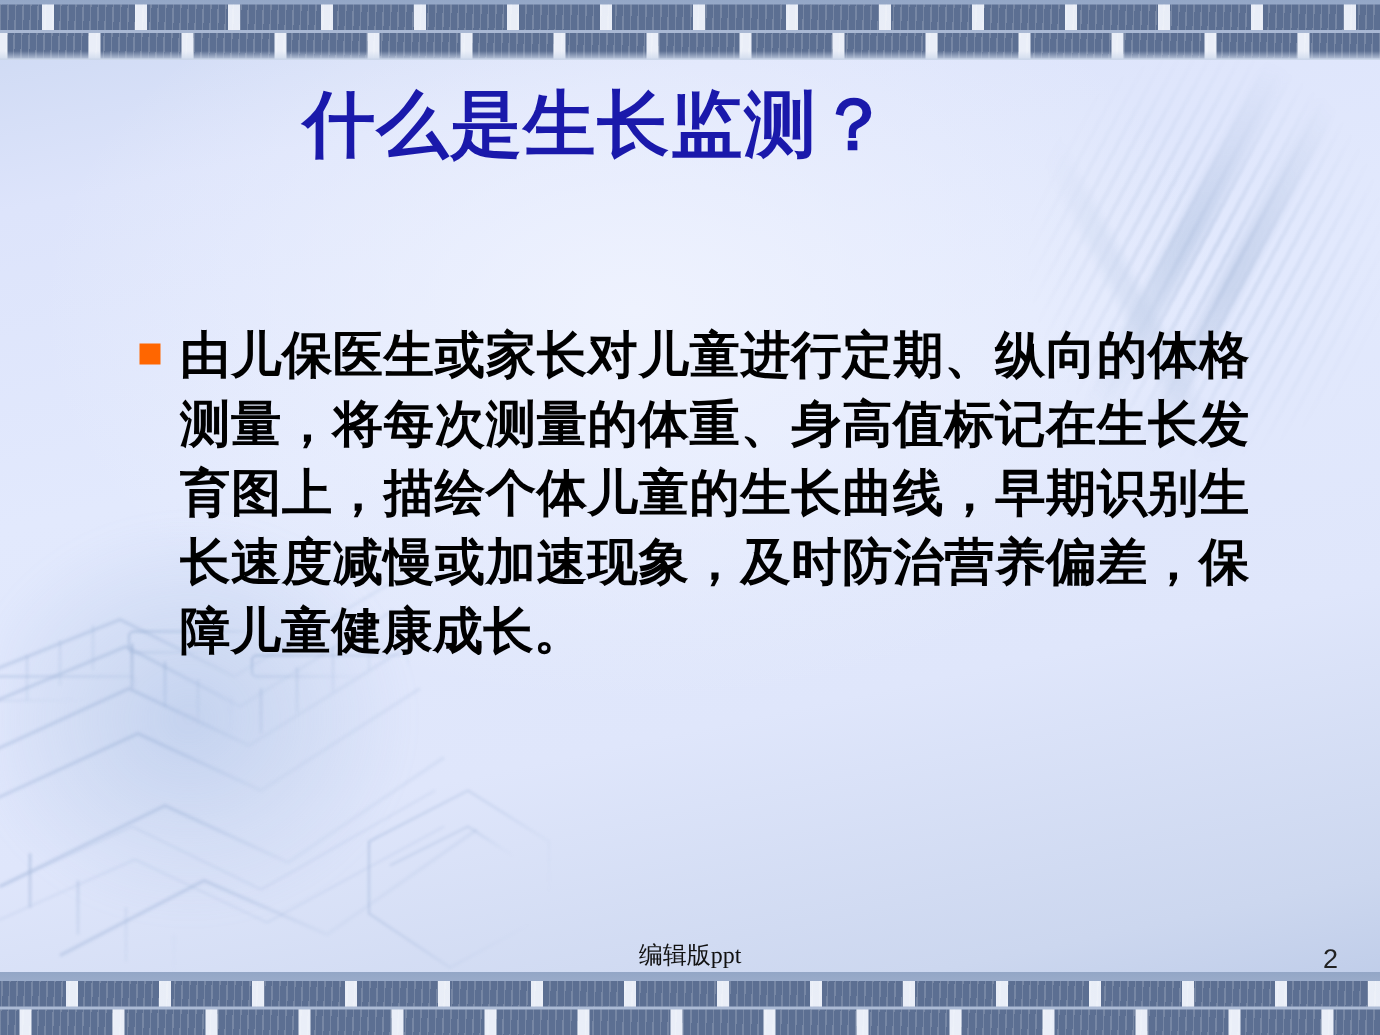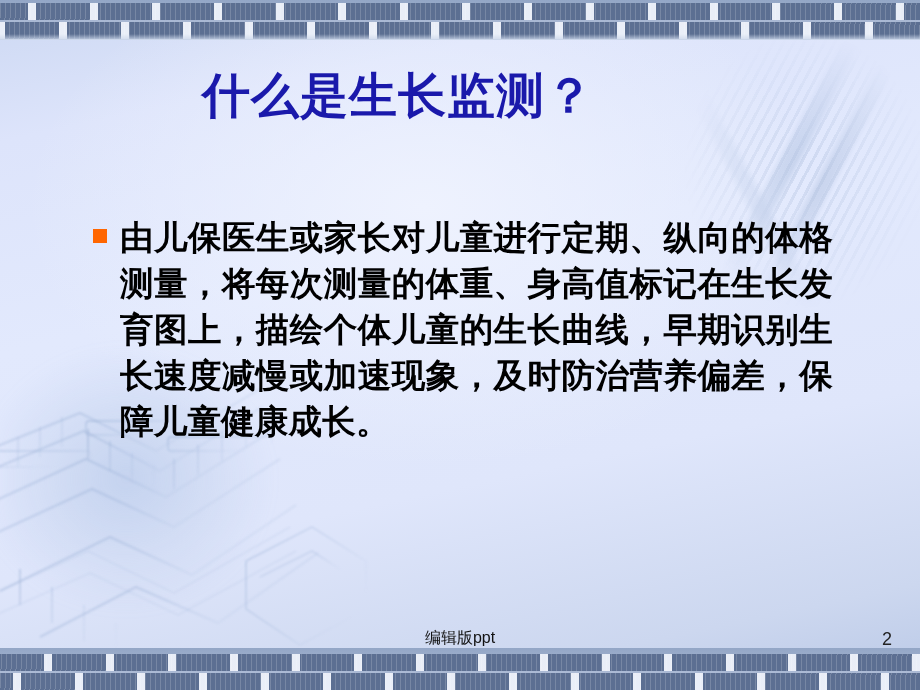--- a/index.html
+++ b/index.html
@@ -104,21 +104,21 @@
     position: absolute;
     left: 0; bottom: 0;
     width: 920px; height: 6px;
     background: linear-gradient(180deg, rgba(195,207,228,0) 0%, rgba(205,216,235,.9) 100%);
   }
 
   
   .title {
     position: absolute;
     left: 0;
-    top: 68px;
+    top: 56px;
     width: 796px;
     text-align: center;
     color: #1a19ab;
     font-size: 48px;
     font-weight: bold;
     letter-spacing: 1px;
     line-height: 1.18;
     white-space: nowrap;
   }
 
@@ -154,21 +154,21 @@
 
   
   .footer-note {
     position: absolute;
     left: 0;
     bottom: 44px;
     width: 920px;
     text-align: center;
     color: #111111;
     font-size: 16px;
-    font-family: Liberation Sans, sans-serif;
+    font-family: Liberation Serif, serif;
     line-height: 1;
   }
 
   .page-number {
     position: absolute;
     right: 28px;
     bottom: 42px;
     color: #222222;
     font-size: 18px;
     font-family: "Liberation Sans", "DejaVu Sans", sans-serif;

